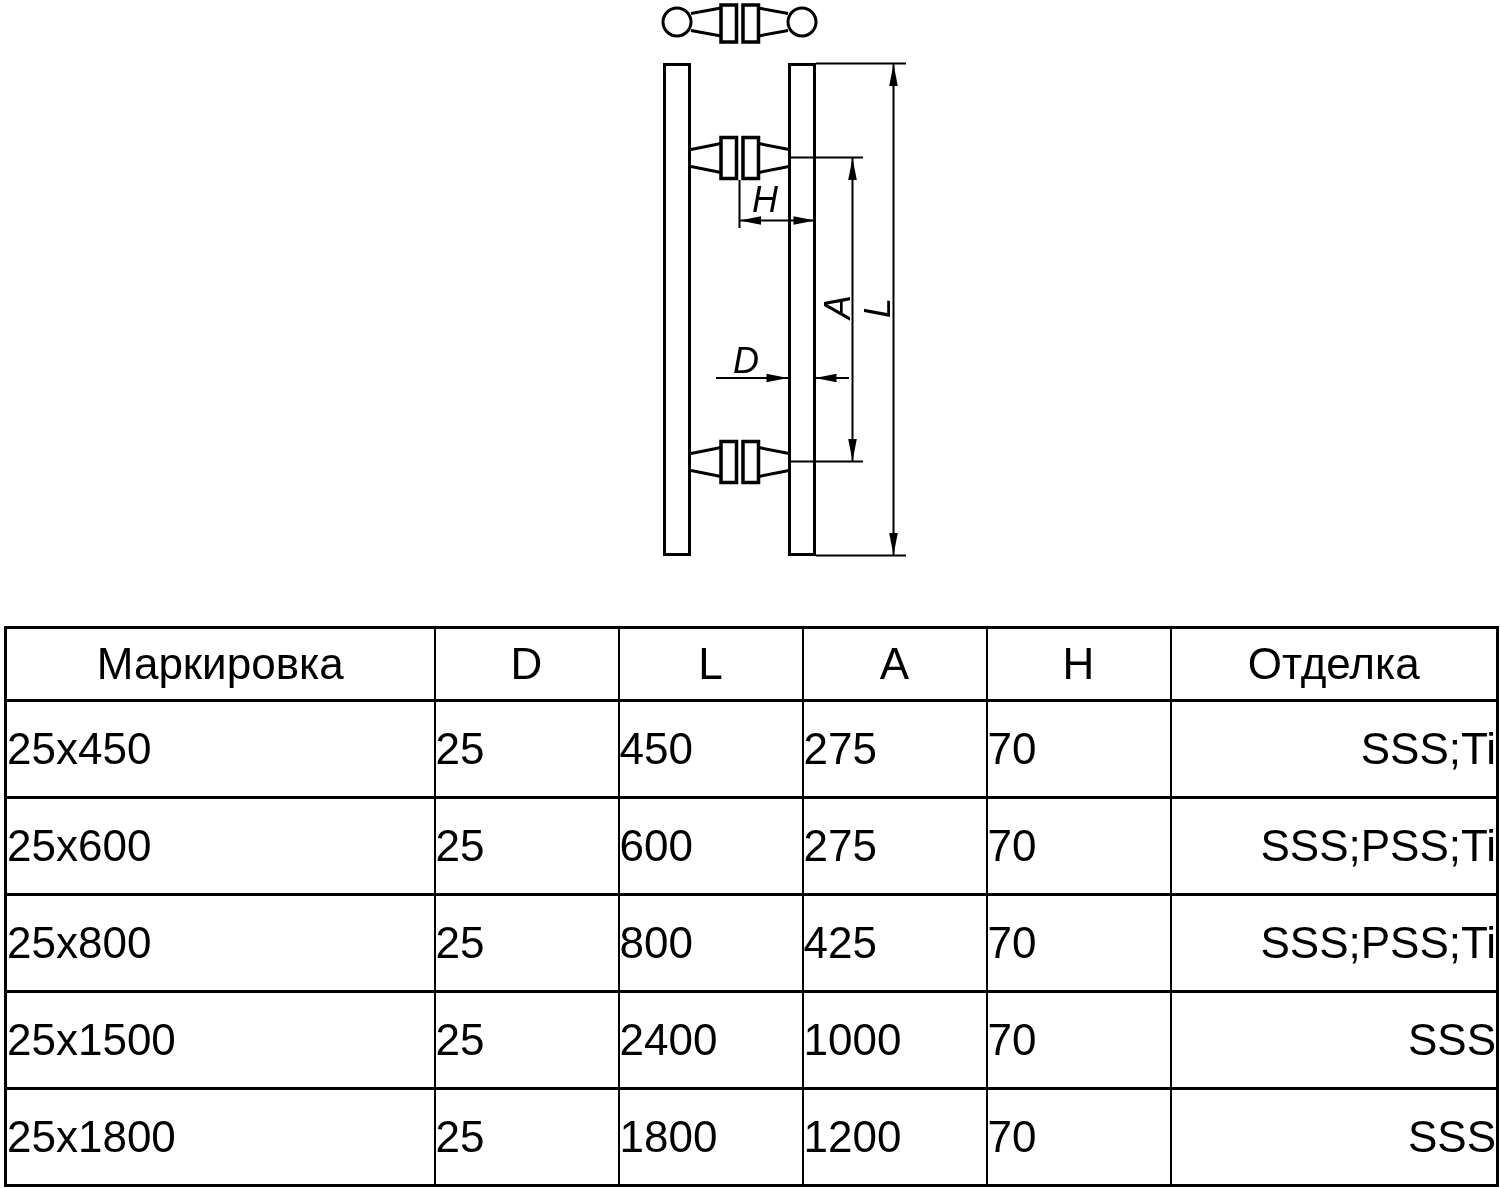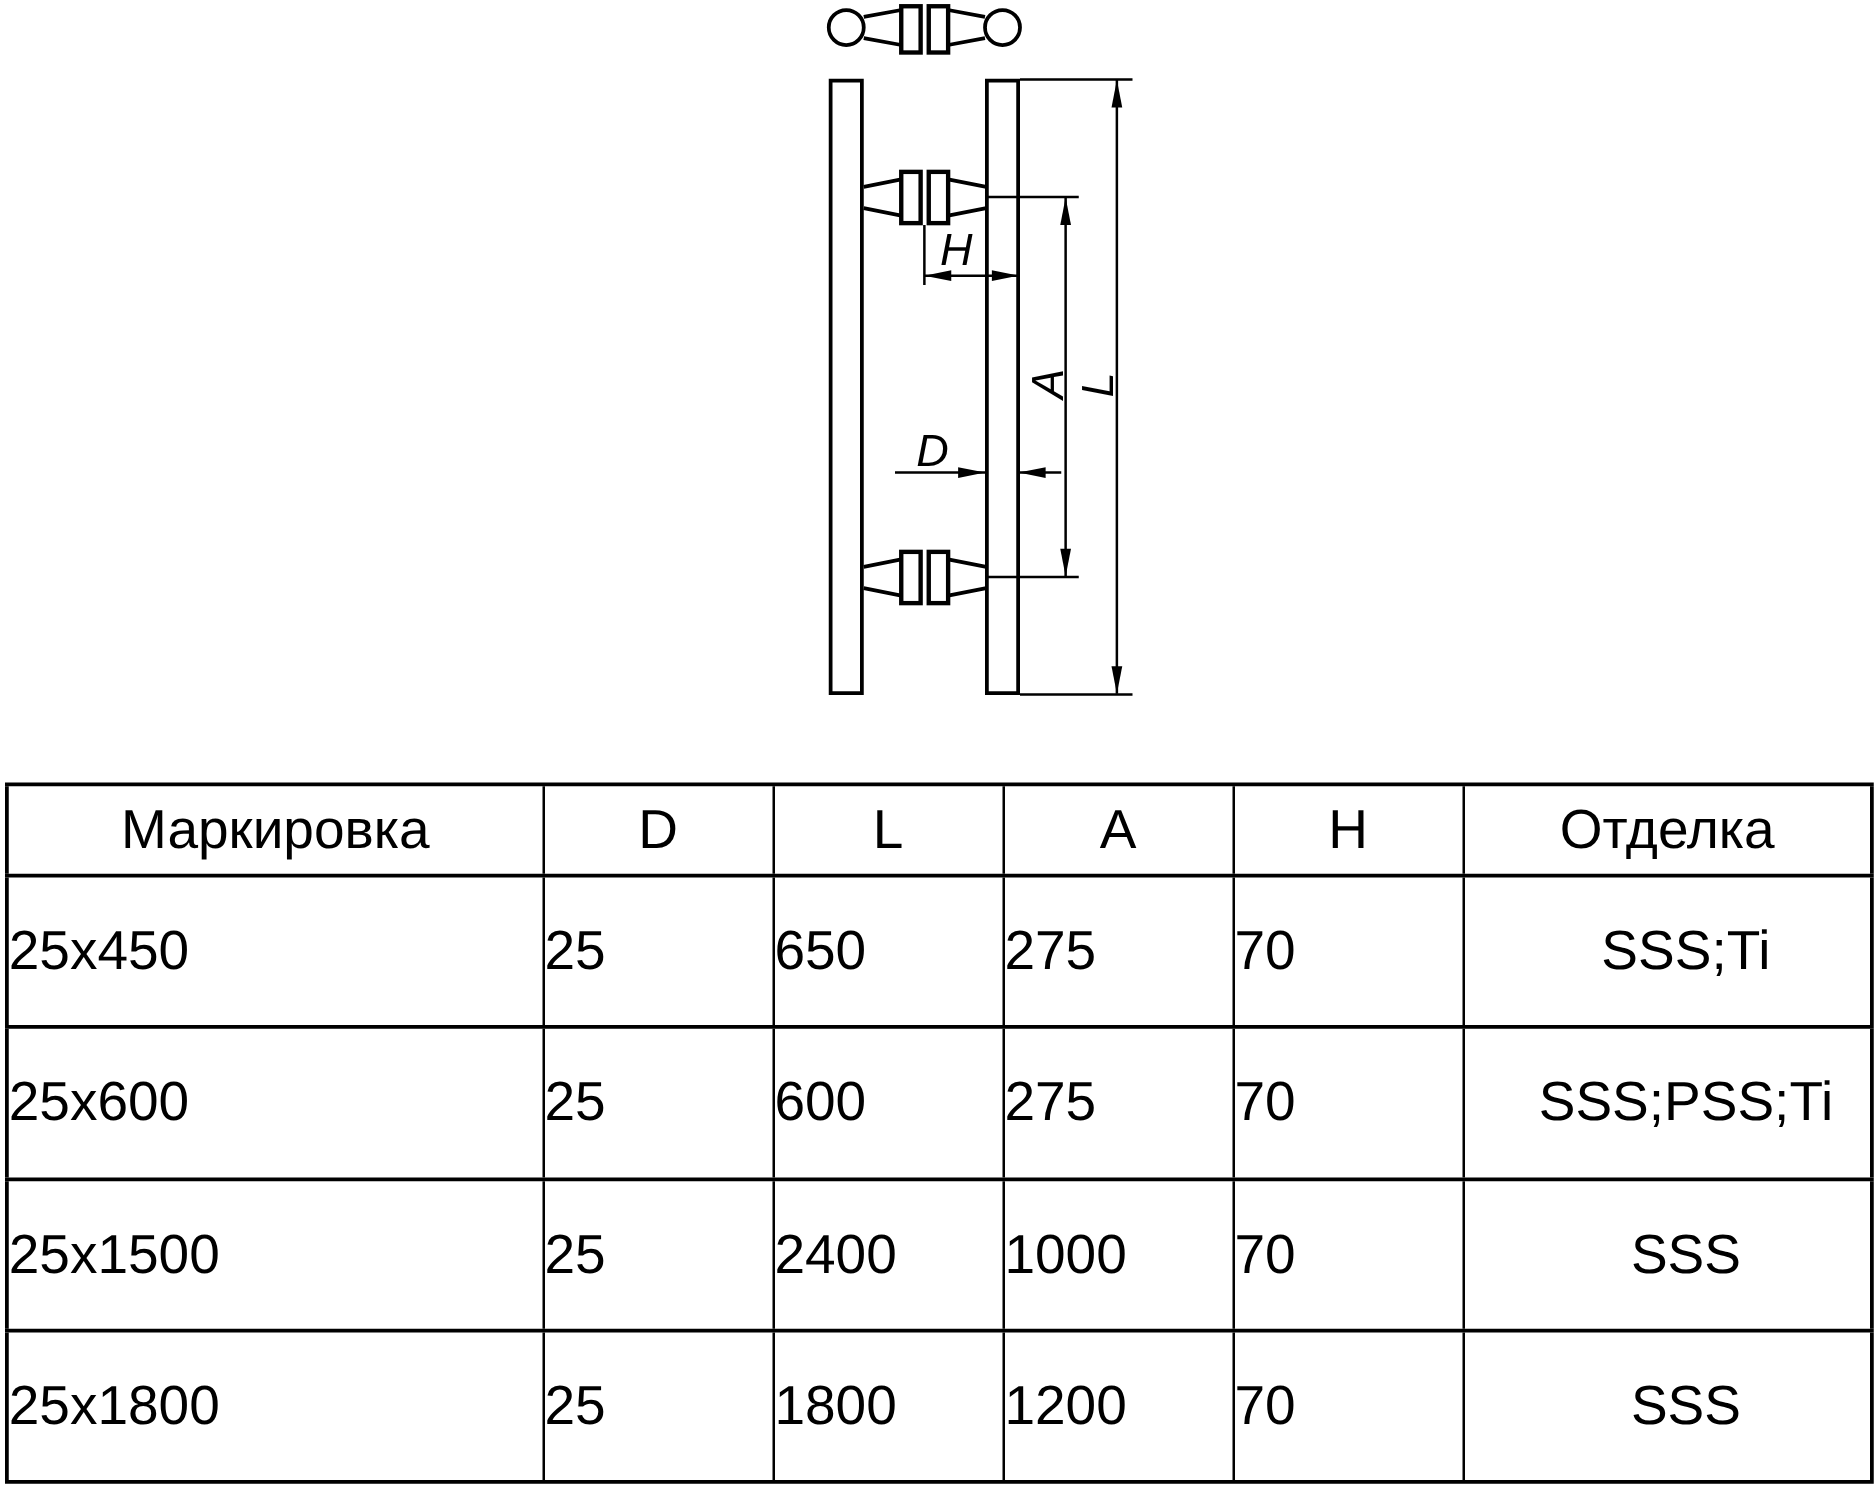--- a/index.html
+++ b/index.html
@@ -46,21 +46,21 @@
     border-top: 3px solid #000000;
     border-bottom: 3px solid #000000;
     height: 70px;
     padding: 0;
     vertical-align: middle;
     font-weight: normal;
     white-space: nowrap;
     overflow: hidden;
   }
   table.spec-table td.finish-cell {
-    text-align: center;
+    text-align: right;
     padding-left: 30px;
   }
 </style>
 </head>
 <body>
 
 <svg class="drawing-svg" viewBox="630 0 290 600" xmlns="http://www.w3.org/2000/svg">
 
   <g stroke="#000" fill="none">
     <circle cx="677" cy="22" r="14" stroke-width="3"></circle>
@@ -137,30 +137,38 @@
       <th>L</th>
       <th>A</th>
       <th>H</th>
       <th>Отделка</th>
     </tr>
   </thead>
   <tbody>
     <tr>
       <td>25x450</td>
       <td>25</td>
-      <td>650</td>
+      <td>450</td>
       <td>275</td>
       <td>70</td>
       <td class="finish-cell">SSS;Ti</td>
     </tr>
     <tr>
       <td>25x600</td>
       <td>25</td>
       <td>600</td>
       <td>275</td>
+      <td>70</td>
+      <td class="finish-cell">SSS;PSS;Ti</td>
+    </tr>
+    <tr>
+      <td>25x800</td>
+      <td>25</td>
+      <td>800</td>
+      <td>425</td>
       <td>70</td>
       <td class="finish-cell">SSS;PSS;Ti</td>
     </tr>
     <tr>
       <td>25x1500</td>
       <td>25</td>
       <td>2400</td>
       <td>1000</td>
       <td>70</td>
       <td class="finish-cell">SSS</td>

